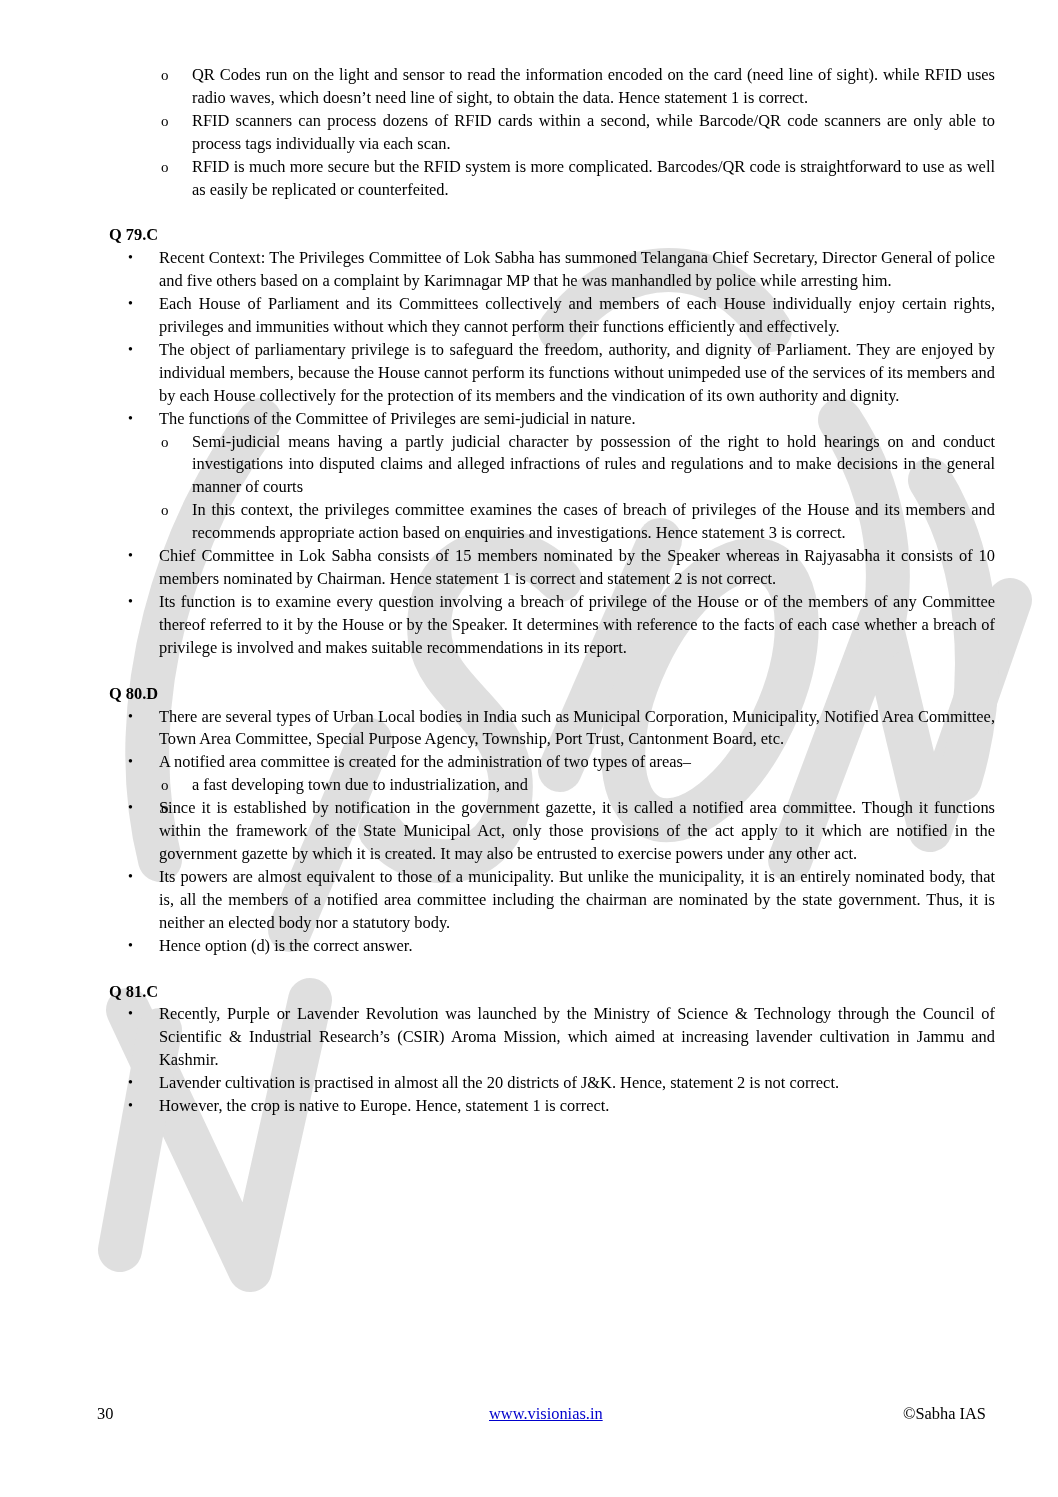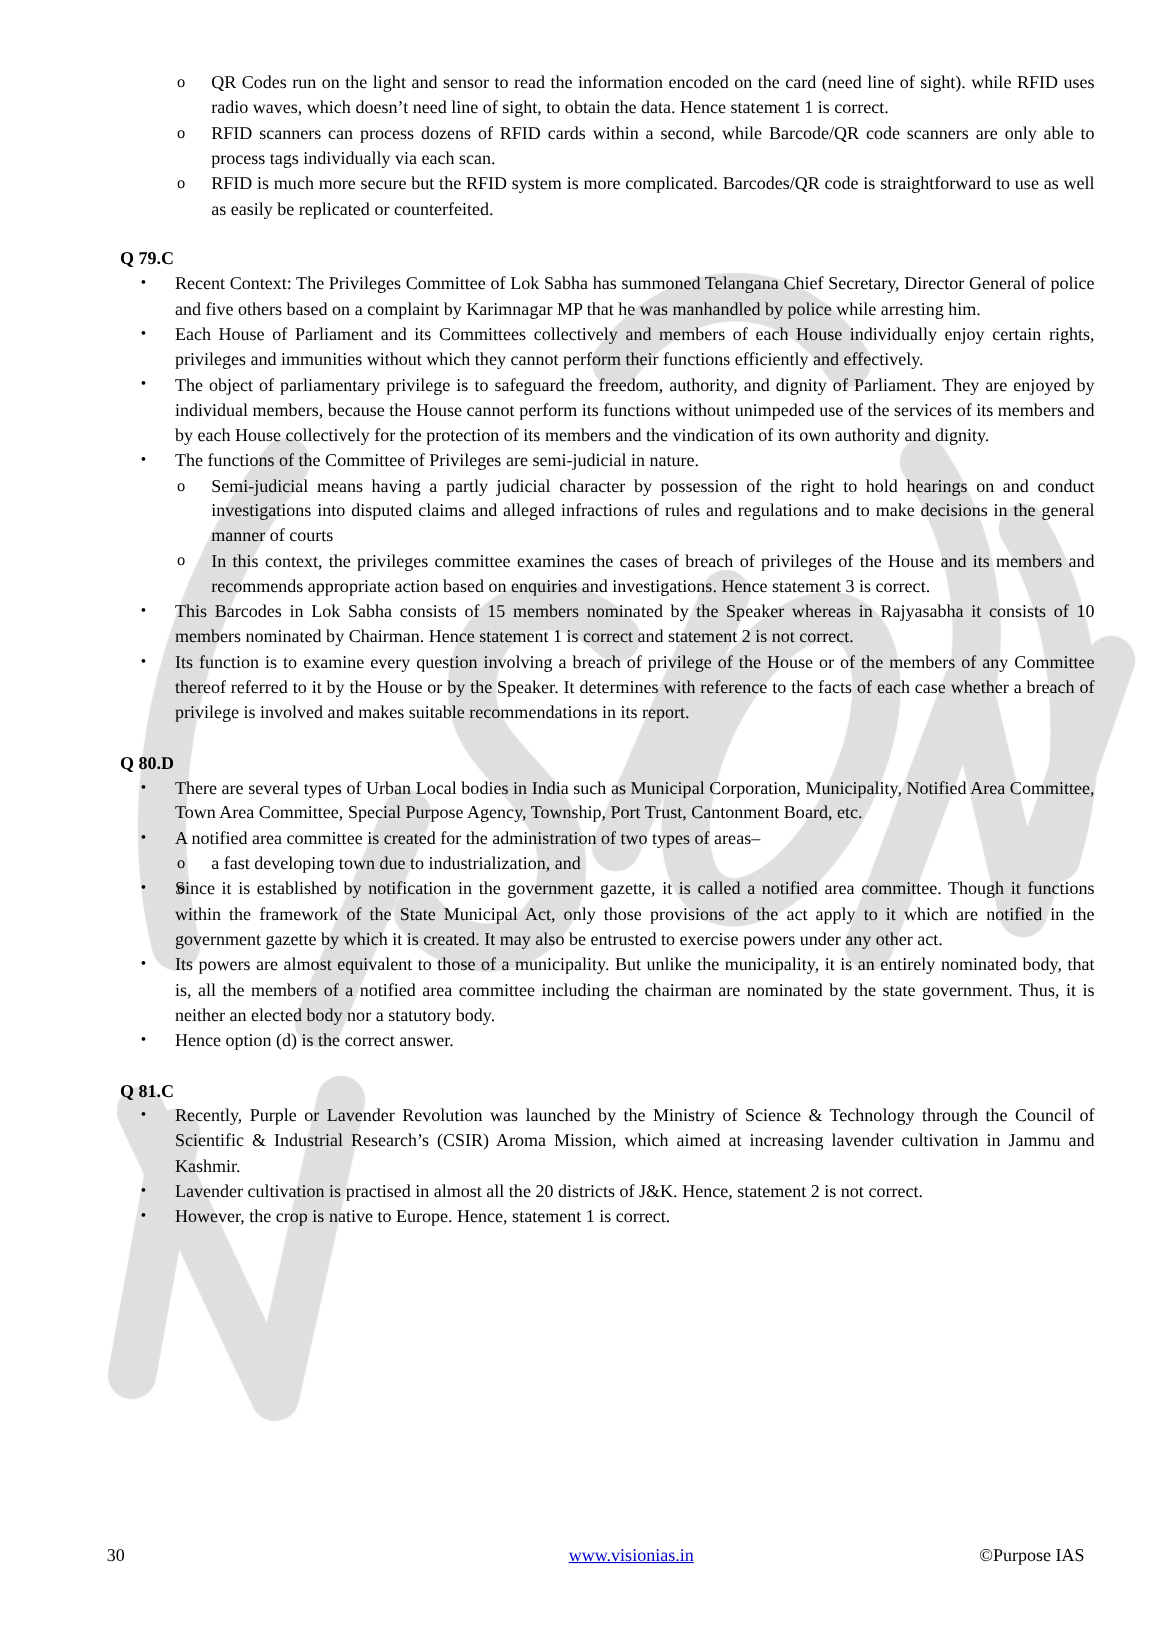--- a/index.html
+++ b/index.html
@@ -12,21 +12,21 @@
   .q-heading { font-weight: bold; margin: 23px 0 0 12px; height: 22.9px; }
   .item { position: relative; text-align: justify; }
   .l1 { padding-left: 62px; }
   .l2 { padding-left: 95px; }
   .marker { position: absolute; top: 0; }
   .l1 .marker { left: 31px; font-size: 14px; }
   .l2 .marker { left: 64px; font-size: 15px; }
   .b { font-weight: normal; }
   .footer { position: absolute; top: 1403px; left: 97px; width: 889px; font-size: 16.4px; line-height: 22px; height: 22px; }
   .footer .pg { position: absolute; left: 0; }
-  .footer .link { position: absolute; left: 420px; color: #1a0dab; text-decoration: underline; color: #0000cc; }
+  .footer .link { position: absolute; left: 392px; color: #1a0dab; text-decoration: underline; color: #0000cc; }
   .footer .copy { position: absolute; right: 0; }
 </style>
 </head>
 <body>
 
 <svg class="watermark" viewBox="0 0 1058 1497" xmlns="http://www.w3.org/2000/svg">
   <g fill="none" stroke="#dadada" stroke-width="44" stroke-linecap="round" stroke-linejoin="round" opacity="0.85">
 
     <polyline points="128,1010 250,1270 310,1000"></polyline>
 
@@ -56,21 +56,21 @@
         <div class="item l2"><span class="marker">o</span><span>RFID is much more secure but the RFID system is more complicated. Barcodes/QR code is straightforward to use as well as easily be replicated or counterfeited.</span></div>
       </div>
       <div>
         <div class="q-heading">Q 79.C</div>
         <div class="item l1"><span class="marker">•</span><span class="b">Recent Context: The Privileges Committee of Lok Sabha has summoned Telangana Chief Secretary,  Director General of police and five others  based on a complaint by Karimnagar MP that he was manhandled by police while arresting him.</span></div>
         <div class="item l1"><span class="marker">•</span><span class="b">Each House of Parliament and its Committees</span><span> collectively and members of each House individually enjoy certain rights, privileges and immunities without which they cannot perform their functions efficiently and effectively.</span></div>
         <div class="item l1"><span class="marker">•</span><span>The object of parliamentary privilege is to safeguard the freedom, authority, and dignity of Parliament. They are enjoyed by individual members, because the House cannot perform its functions without unimpeded use of the services of its members and by each House collectively for the protection of its members and the vindication of its own authority and dignity.</span></div>
         <div class="item l1"><span class="marker">•</span><span class="b">The functions of the Committee of Privileges are semi-judicial in nature.</span></div>
         <div class="item l2"><span class="marker">o</span><span>Semi-judicial means having a partly judicial character by possession of the right to hold hearings on and conduct investigations into disputed claims and alleged infractions of rules and regulations and to make decisions in the general manner of courts</span></div>
         <div class="item l2"><span class="marker">o</span><span class="b">In this context, the privileges committee examines the cases of breach of privileges of the House and its members and recommends appropriate action based on enquiries and investigations. Hence statement 3 is correct.</span></div>
-        <div class="item l1"><span class="marker">•</span><span>This Barcodes in </span><span class="b">Lok Sabha consists of 15 members nominated by the Speaker</span><span> whereas in Rajyasabha it consists of 10 members </span><span class="b">nominated by Chairman</span><span>. </span><span class="b">Hence statement 1 is correct and statement 2 is not correct.</span></div>
+        <div class="item l1"><span class="marker">•</span><span>Chief Committee in </span><span class="b">Lok Sabha consists of 15 members nominated by the Speaker</span><span> whereas in Rajyasabha it consists of 10 members </span><span class="b">nominated by Chairman</span><span>. </span><span class="b">Hence statement 1 is correct and statement 2 is not correct.</span></div>
         <div class="item l1"><span class="marker">•</span><span>Its function is to examine every question involving a breach of privilege of the House or of the members of any Committee thereof referred to it by the House or by the Speaker. It determines with reference to the facts of each case whether a breach of privilege is involved and makes suitable recommendations in its report.</span></div>
       </div>
       <div>
         <div class="q-heading">Q 80.D</div>
         <div class="item l1"><span class="marker">•</span><span>There are several types of Urban Local bodies in India such as Municipal Corporation, Municipality, Notified Area Committee, Town Area Committee, Special Purpose Agency, Township, Port Trust, Cantonment Board, etc.</span></div>
         <div class="item l1"><span class="marker">•</span><span>A notified area committee is created for the administration of two types of areas–</span></div>
         <div class="item l2"><span class="marker">o</span><span>a fast developing town due to industrialization, and</span></div>
         <div class="item l2"><span class="marker">o</span></div>
         <div class="item l1"><span class="marker">•</span><span>Since it is established by notification in the government gazette, it is called a notified area committee. Though it functions within the framework of the State Municipal Act, only those provisions of the act apply to it which are notified in the government gazette by which it is created. It may also be entrusted to exercise powers under any other act.</span></div>
         <div class="item l1"><span class="marker">•</span><span>Its powers are almost equivalent to those of a municipality. </span><span class="b">But unlike the municipality, it is an entirely nominated body, that is, all the members of a notified area committee including the chairman are nominated by the state government.</span><span> Thus, it is neither an elected body nor a statutory body.</span></div>
@@ -80,15 +80,15 @@
         <div class="q-heading">Q 81.C</div>
         <div class="item l1"><span class="marker">•</span><span class="b">Recently, Purple or Lavender Revolution</span><span> was launched by the Ministry of Science &amp; Technology through the Council of Scientific &amp; Industrial Research’s (CSIR) </span><span class="b">Aroma Mission, which aimed at increasing lavender cultivation in Jammu and Kashmir.</span></div>
         <div class="item l1"><span class="marker">•</span><span>Lavender cultivation is practised in almost all the </span><span class="b">20 districts of J&amp;K. Hence, statement 2 is not correct.</span></div>
         <div class="item l1"><span class="marker">•</span><span class="b">However, the crop is native to Europe. Hence, statement 1 is correct.</span></div>
       </div>
     </div>
 
   <div class="footer">
     <span class="pg">30</span>
     <span class="link">www.visionias.in</span>
-    <span class="copy">©Purpose IAS</span>
+    <span class="copy">©Sabha IAS</span>
   </div>
 </div>
 
 </body></html>

